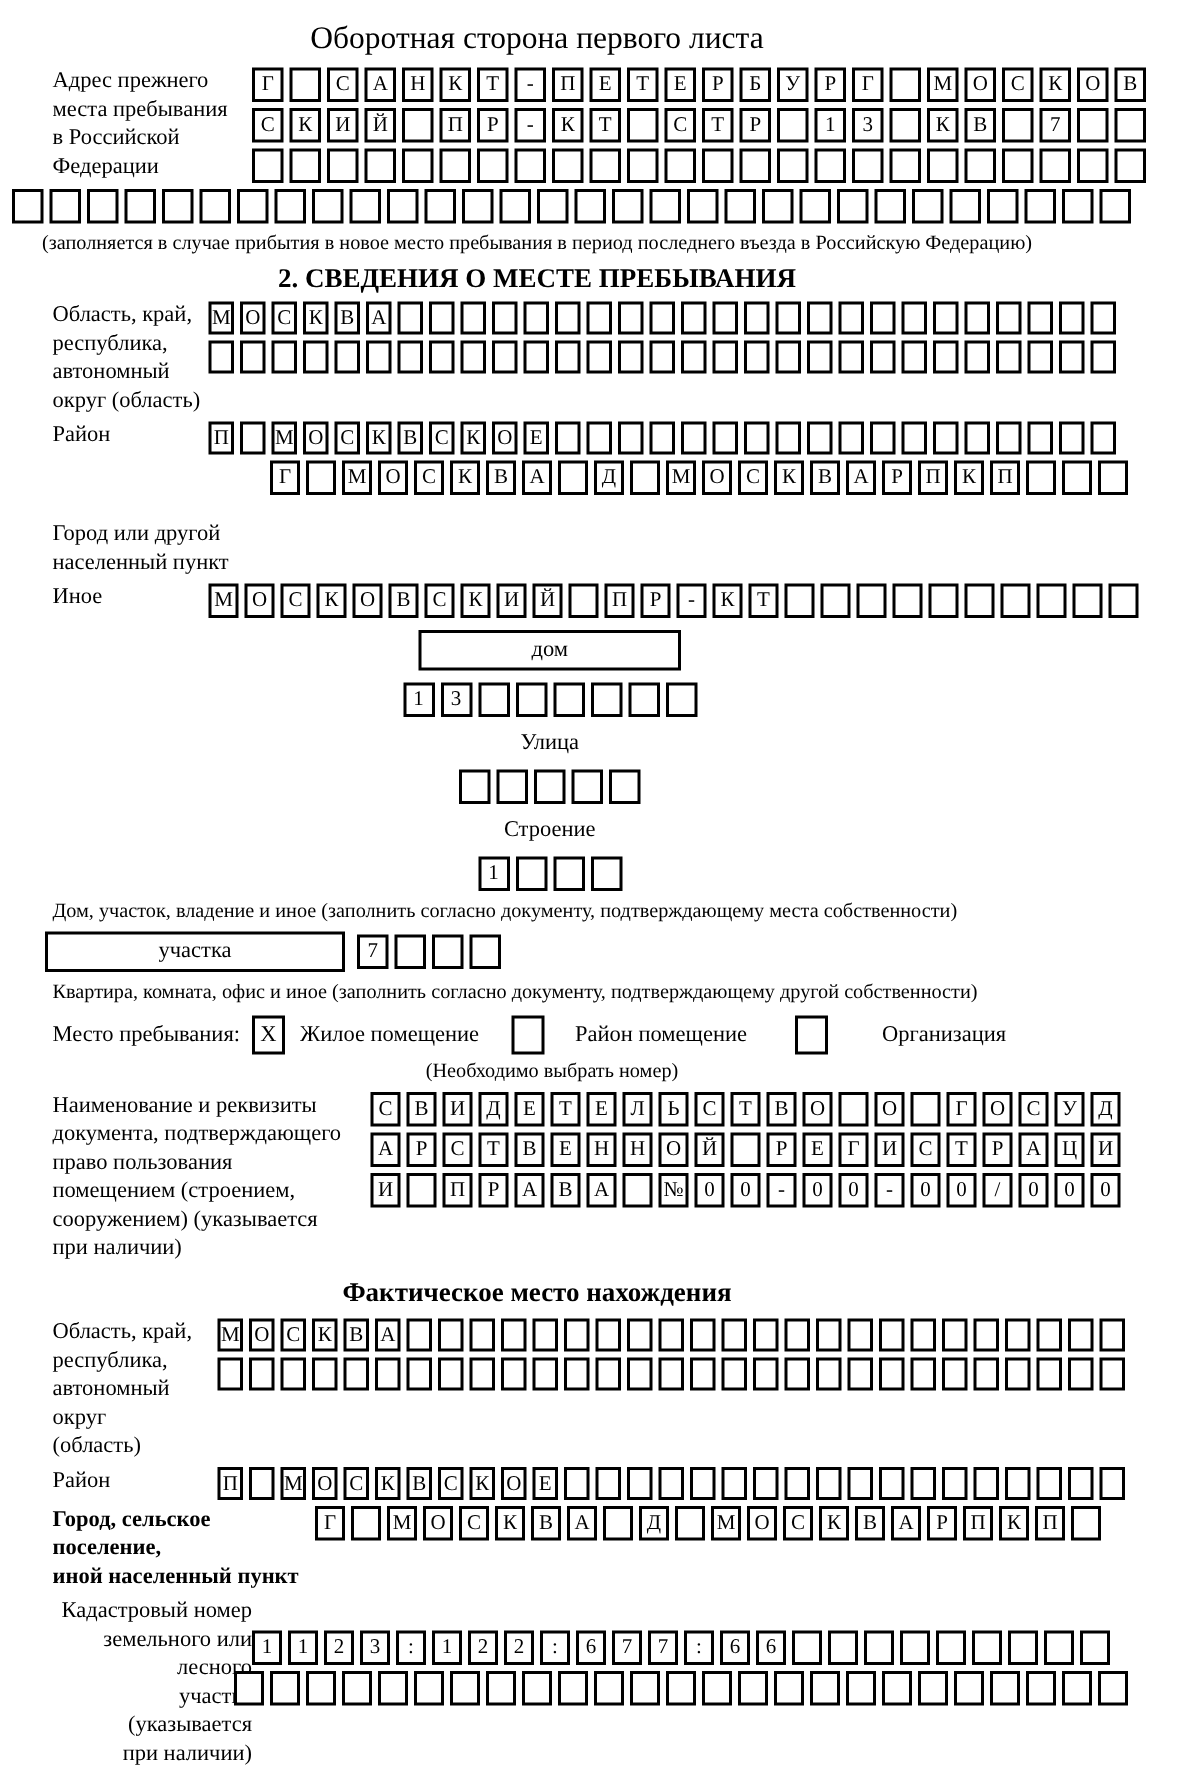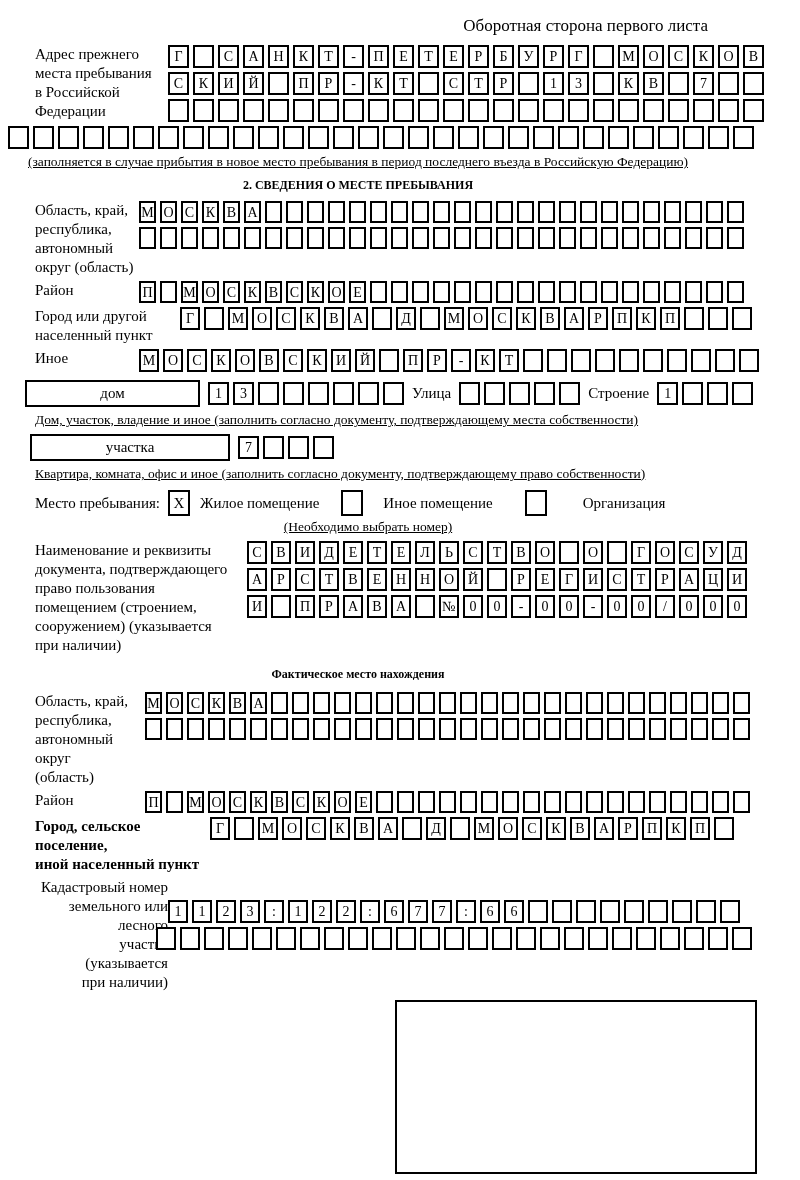--- a/index.html
+++ b/index.html
@@ -2,43 +2,43 @@
 <html><head>
 <meta charset="utf-8">
 <style>
   html,body{margin:0;padding:0;background:#fff;}
   body{
     width:800px;height:1180px;overflow:hidden;
     font-family:"Liberation Serif","DejaVu Serif",serif;
     color:#000;font-size:15px;line-height:19px;
   }
   .page{padding:16px 42px 0 8px;width:750px;box-sizing:border-box;}
-  .header-note{text-align:right;font-size:17px;}
+  .header-note{text-align:center;font-size:21px;}
   .frow{display:flex;align-items:flex-start;}
   .lbl{white-space:pre-line;flex:none;}
   .lbl-a{width:133px;margin-left:27px;}
   .lbl-b{width:104px;margin-left:27px;}
-  .lbl-c{width:145px;margin-left:27px;}
+  .lbl-c{width:145px;margin-left:27px;margin-top:40px;}
   .lbl-d{width:212px;margin-left:27px;}
   .lbl-e{width:110px;margin-left:27px;}
   .lbl-f{width:175px;margin-left:27px;font-weight:bold;}
   .lbl-g{width:133px;margin-left:27px;text-align:right;}
   .rows{display:flex;flex-direction:column;gap:4px;}
   .cells{display:flex;gap:4px;}
   .cell{
     box-sizing:border-box;border:2px solid #000;height:23px;flex:none;
     display:flex;align-items:center;justify-content:center;
     font-size:14px;background:#fff;
   }
   .cw21 .cell{width:21px;}
   .cw20 .cell{width:20px;}
   .cw17 .cell{width:17px;height:22px;}
-  .caption{font-size:13.5px;line-height:17px;text-decoration:underline;}
+  .caption{font-size:13.5px;line-height:17px;}
   .caption-center{text-align:center;}
-  .sec-title{text-align:center;font-weight:bold;font-size:12px;margin:6px 0 6px 0;}
+  .sec-title{text-align:center;font-weight:bold;font-size:18px;margin:6px 0 6px 0;}
   .mt4{margin-top:4px;} .mt6{margin-top:6px;} .mt8{margin-top:8px;} .mt10{margin-top:10px;}
   .labelbox{
     box-sizing:border-box;border:2px solid #000;height:27px;flex:none;
     display:flex;align-items:center;justify-content:center;font-size:15px;
   }
   .inline-gap{display:flex;align-items:center;gap:8px;}
   .chkrow{display:flex;align-items:center;margin-left:27px;margin-top:8px;}
   .chk .cell{width:22px;height:26px;font-size:15px;}
   .stamp-box{box-sizing:border-box;border:2px solid #000;width:362px;height:174px;margin-left:387px;margin-top:8px;background:#fff;}
   .pre{white-space:pre-line;}
@@ -334,21 +334,21 @@
         <span class="cell"></span>
         <span class="cell"></span>
         <span class="cell"></span>
         <span class="cell"></span>
         <span class="cell"></span>
         <span class="cell"></span>
         <span class="cell"></span>
       </div>
   </div>
 
-  <div class="inline-gap mt8" style="margin-left:17px;">
+  <div class="inline-gap mt8" style="margin-left:17px;flex-direction:column;">
     <div class="labelbox" style="width:175px;">дом</div>
     <div class="cells cw21">
         <span class="cell">1</span>
         <span class="cell">3</span>
         <span class="cell"></span>
         <span class="cell"></span>
         <span class="cell"></span>
         <span class="cell"></span>
         <span class="cell"></span>
         <span class="cell"></span>
@@ -373,32 +373,32 @@
 
   <div class="inline-gap mt6" style="margin-left:22px;">
     <div class="labelbox" style="width:200px;">участка</div>
     <div class="cells cw21">
         <span class="cell">7</span>
         <span class="cell"></span>
         <span class="cell"></span>
         <span class="cell"></span>
       </div>
   </div>
-  <div class="caption mt4" style="margin-left:27px;">Квартира, комната, офис и иное (заполнить согласно документу, подтверждающему право собственности)</div>
+  <div class="caption mt4" style="margin-left:27px;">Квартира, комната, офис и иное (заполнить согласно документу, подтверждающему другой собственности)</div>
 
   <div class="chkrow">
     <span>Место пребывания:</span>
     <div class="cells chk" style="margin-left:8px;">
         <span class="cell">X</span>
       </div>
     <span style="margin-left:10px;">Жилое помещение</span>
     <div class="cells chk" style="margin-left:22px;">
         <span class="cell"></span>
       </div>
-    <span style="margin-left:20px;">Иное помещение</span>
+    <span style="margin-left:20px;">Район помещение</span>
     <div class="cells chk" style="margin-left:32px;">
         <span class="cell"></span>
       </div>
     <span style="margin-left:36px;">Организация</span>
   </div>
   <div class="caption" style="margin-left:170px;width:380px;text-align:center;margin-top:2px;">(Необходимо выбрать номер)</div>
 
   <div class="frow mt6">
     <div class="lbl lbl-d">Наименование и реквизиты
 документа, подтверждающего

